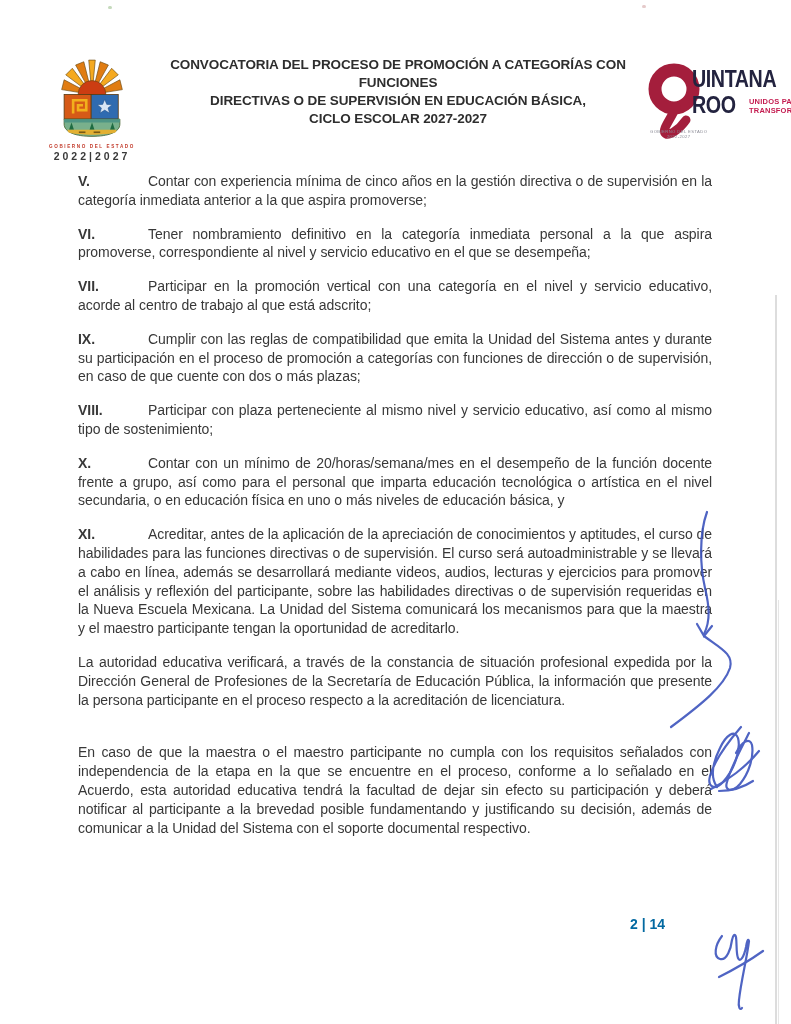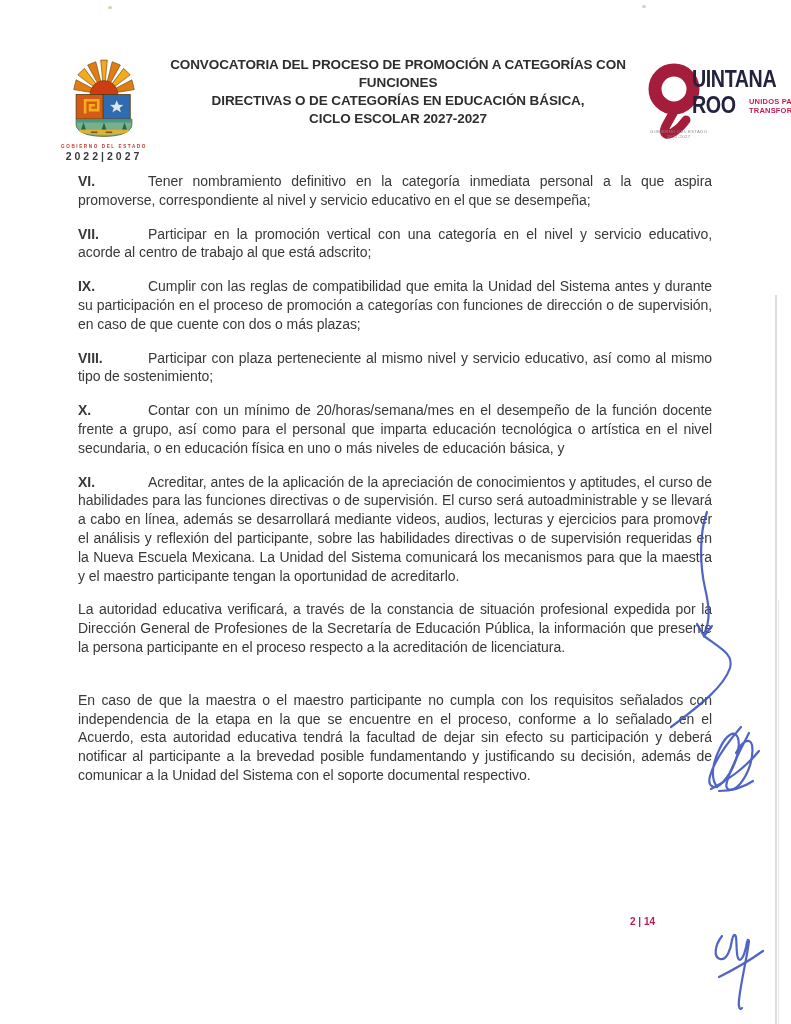--- a/index.html
+++ b/index.html
@@ -1,21 +1,21 @@
 <!DOCTYPE html>
 <html><head>
 <meta charset="utf-8">
 <style>
   html,body{margin:0;padding:0;background:#ffffff;}
   .page{
     position:relative;width:791px;height:1024px;overflow:hidden;
     background:#ffffff;font-family:"Liberation Sans",sans-serif;
   }
   
-  .coat{position:absolute;left:60px;top:56px;width:88px;text-align:center;}
+  .coat{position:absolute;left:48px;top:56px;width:88px;text-align:center;}
   .coat-caption-small{font-size:4.6px;font-weight:bold;color:#c23a2a;letter-spacing:1.6px;margin-top:2px;white-space:nowrap;}
   .coat-caption-years{font-size:10.5px;font-weight:bold;color:#3a3a3a;letter-spacing:3px;margin-top:1px;white-space:nowrap;}
   .title-block{
     position:absolute;left:140px;top:56px;width:516px;text-align:center;
     font-weight:bold;font-size:13.5px;line-height:18px;color:#2e2e2e;letter-spacing:-0.1px;
   }
   .qlogo{position:absolute;left:648px;top:63px;width:140px;height:80px;}
   .qlogo .qmark{position:absolute;left:0;top:0;}
   .qlogo .word-top{position:absolute;left:44px;top:2px;font-weight:bold;font-size:24px;color:#23233f;
     transform:scaleX(0.82);transform-origin:left top;letter-spacing:-0.5px;white-space:nowrap;}
@@ -26,21 +26,21 @@
   .qlogo .subtext{position:absolute;left:2px;top:66px;font-size:4.2px;line-height:5px;color:#8a8a95;
     letter-spacing:0.4px;white-space:nowrap;text-align:center;}
   
   .doc-body{position:absolute;left:78px;top:172px;width:634px;color:#383838;
     font-size:14px;line-height:18.8px;letter-spacing:-0.05px;text-align:justify;}
   .doc-body p{margin:0 0 15px 0;}
   .doc-body p.plain-1{margin-top:15px;}
   .doc-body p.plain-2{margin-top:34px;margin-bottom:12px;}
   .num{display:inline-block;width:70px;font-weight:bold;}
   
-  .page-number{position:absolute;left:630px;top:916px;font-size:10px;font-weight:600;color:#be185d;
+  .page-number{position:absolute;left:630px;top:916px;font-size:14px;font-weight:600;color:#0369a1;
     font-family:"Liberation Sans",sans-serif;}
   
   .scan-edge{position:absolute;left:775px;top:295px;width:2px;height:729px;background:#d4d4d4;opacity:.8;}
   .scan-edge2{position:absolute;left:778px;top:600px;width:1px;height:424px;background:#e6e6e6;}
   .speck{position:absolute;width:4px;height:3px;border-radius:2px;opacity:.45;}
   .ink-overlay{position:absolute;left:0;top:0;pointer-events:none;}
 </style>
 </head>
 <body>
 
@@ -80,21 +80,21 @@
       <path d="M20 89 L80 89 L79 92 C70 96 30 96 21 92 Z" fill="#E3B032"></path>
       <rect x="34" y="91" width="8" height="2" fill="#7a5a14"></rect>
       <rect x="52" y="91" width="8" height="2" fill="#7a5a14"></rect>
     </svg>
     <div class="coat-caption-small">GOBIERNO DEL ESTADO</div>
     <div class="coat-caption-years">2022|2027</div>
   </div>
 
   <div class="title-block">
     <div>CONVOCATORIA DEL PROCESO DE PROMOCIÓN A CATEGORÍAS CON FUNCIONES</div>
-    <div>DIRECTIVAS O DE CATEGORÍAS EN EDUCACIÓN BÁSICA,</div>
+    <div>DIRECTIVAS O DE SUPERVISIÓN EN EDUCACIÓN BÁSICA,</div>
     <div>CICLO ESCOLAR 2027-2027</div>
   </div>
 
   <div class="qlogo">
     <svg class="qmark" width="52" height="80" viewBox="0 0 52 80">
       <circle cx="26" cy="26" r="19" fill="none" stroke="#A41E3C" stroke-width="13"></circle>
       <path d="M28 44 C23 56 14 66 17 70 C20 74 31 67 38 57" fill="none" stroke="#A41E3C" stroke-width="9" stroke-linecap="round"></path>
     </svg>
     <div class="word-top">UINTANA</div>
     <div class="word-bottom">ROO</div>
@@ -103,20 +103,21 @@
       <div>TRANSFORMAR</div>
     </div>
     <div class="subtext">
       <div>GOBIERNO DEL ESTADO</div>
       <div>2022-2027</div>
     </div>
   </div>
 
   <div class="doc-body">
     <div id="req-list">
+    <p class="item"><span class="num">V.</span><span class="txt">Contar con experiencia mínima de cinco años en la gestión directiva o de supervisión en la categoría inmediata anterior a la que aspira promoverse;</span></p>
 
     <p class="item"><span class="num">VI.</span><span class="txt">Tener nombramiento definitivo en la categoría inmediata personal a la que aspira promoverse, correspondiente al nivel y servicio educativo en el que se desempeña;</span></p>
 
     <p class="item"><span class="num">VII.</span><span class="txt">Participar en la promoción vertical con una categoría en el nivel y servicio educativo, acorde al centro de trabajo al que está adscrito;</span></p>
 
     <p class="item"><span class="num">IX.</span><span class="txt">Cumplir con las reglas de compatibilidad que emita la Unidad del Sistema antes y durante su participación en el proceso de promoción a categorías con funciones de dirección o de supervisión, en caso de que cuente con dos o más plazas;</span></p>
 
     <p class="item"><span class="num">VIII.</span><span class="txt">Participar con plaza perteneciente al mismo nivel y servicio educativo, así como al mismo tipo de sostenimiento;</span></p>
 
     <p class="item"><span class="num">X.</span><span class="txt">Contar con un mínimo de 20/horas/semana/mes en el desempeño de la función docente frente a grupo, así como para el personal que imparta educación tecnológica o artística en el nivel secundaria, o en educación física en uno o más niveles de educación básica, y</span></p>

